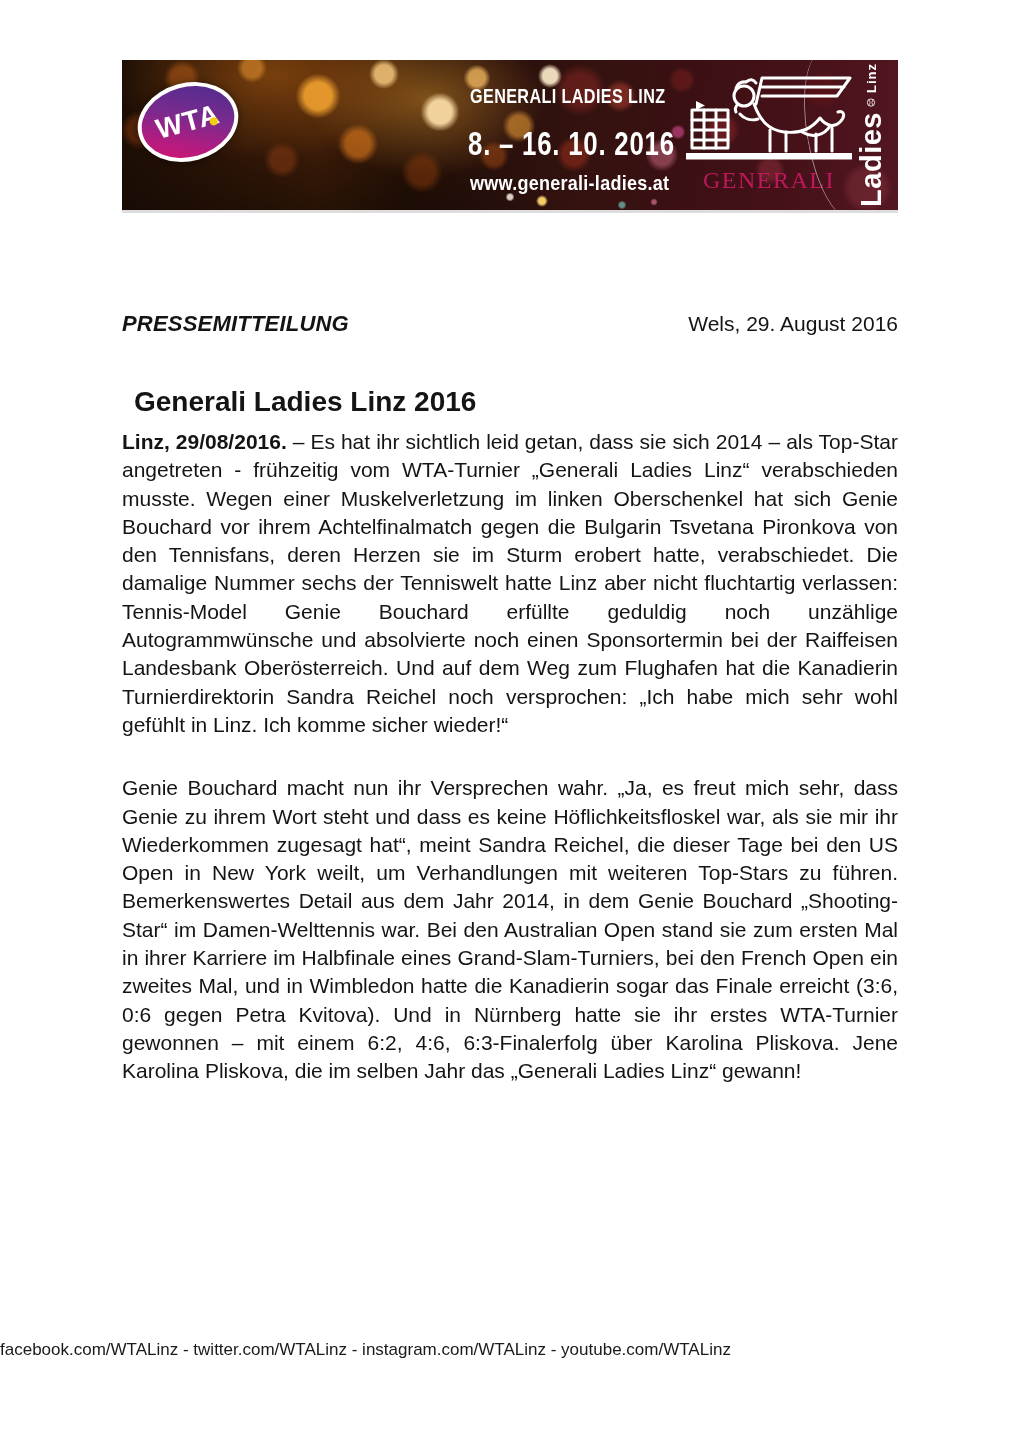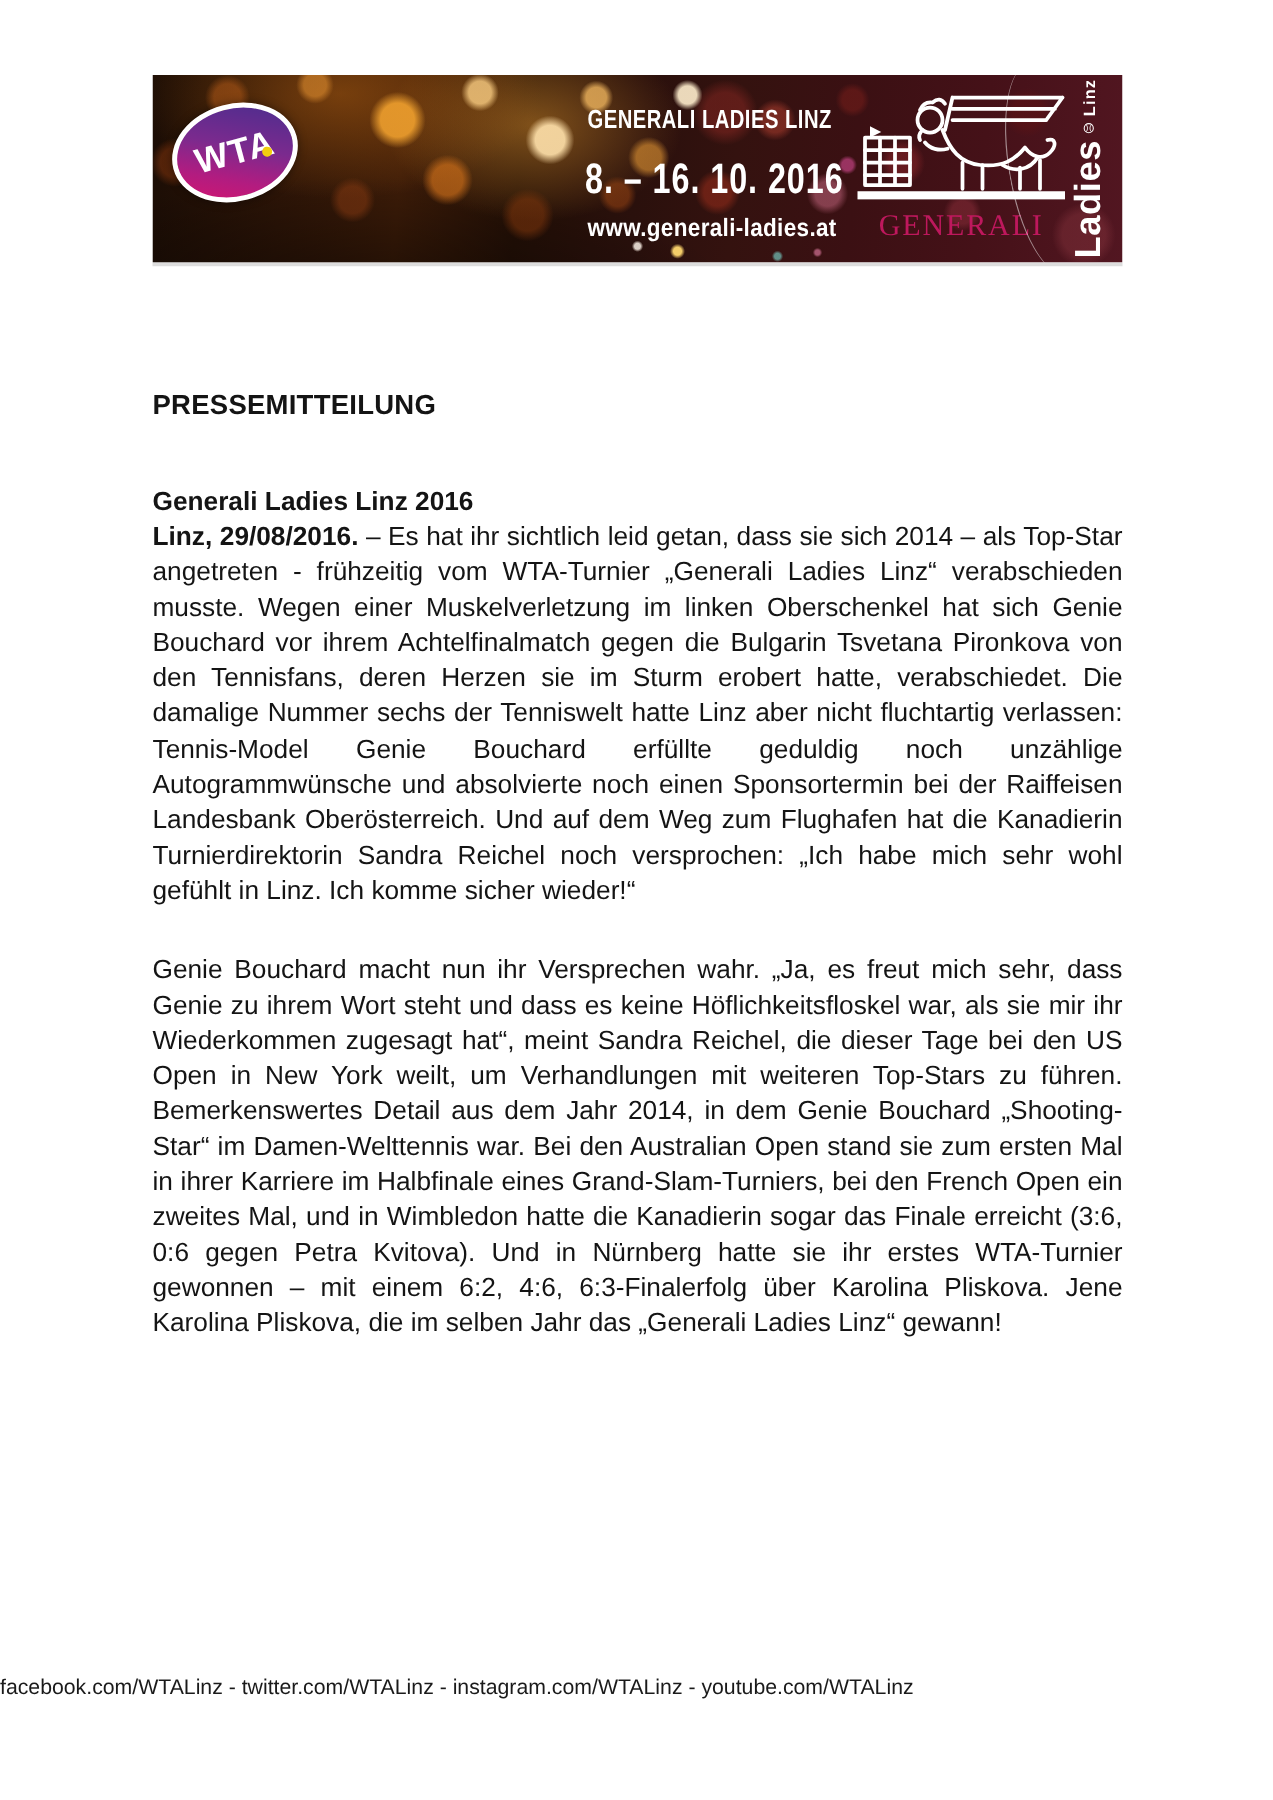--- a/index.html
+++ b/index.html
@@ -83,23 +83,23 @@
   .ladies-vert{font-size:29px;letter-spacing:.5px;}
   .arc{
     position:absolute;right:30px;top:-10px;width:60px;height:170px;
     border-left:1.5px solid rgba(255,255,255,.5);border-radius:50%;
     transform:rotate(-10deg);
   }
 
   
   .content{position:absolute;left:122px;top:310px;width:776px;}
   .kicker-row{display:flex;justify-content:space-between;align-items:baseline;font-size:22px;line-height:28px;}
-  .kicker{font-weight:bold;letter-spacing:.2px;}
+  .kicker{font-weight:bold;letter-spacing:.2px;font-style:italic;}
   .dateline{font-weight:normal;font-size:21px;}
-  .headline{font-size:21px;font-weight:bold;line-height:28px;margin:0;}
+  .headline{font-size:28px;font-weight:bold;line-height:28px;margin:12px;}
   .headline-1{margin-top:50px;}
   .headline-2{margin-top:21px;}
   .para{font-size:21px;line-height:28.3px;text-align:justify;margin:0;}
   .para-1{}
   .para-2{margin-top:35px;}
   .para .lead{font-weight:bold;}
 
   .footer{
     position:absolute;left:0;top:1340px;width:100%;
     text-align:left;font-size:17px;color:#1a1a1a;
@@ -153,20 +153,21 @@
         <circle cx="8" cy="8" r="6.4" stroke="#ffffff" stroke-width="1.5" fill="none"></circle>
         <path d="M4 2.8 C7 5.6 7 10.4 4 13.2 M12 2.8 C9 5.6 9 10.4 12 13.2" stroke="#ffffff" stroke-width="1.3" fill="none"></path>
       </svg>
       <span class="vert ladies-vert">Ladies</span>
     </div>
   </div>
 
   <div class="content">
     <div class="kicker-row">
       <span class="kicker">PRESSEMITTEILUNG</span>
+      <span class="dateline">Wels, 29. August 2016</span>
     </div>
 
     <p class="headline headline-1">Generali Ladies Linz 2016</p>
 
     <p class="para para-1"><span class="lead">Linz, 29/08/2016.</span><span> – Es hat ihr sichtlich leid getan, dass sie sich 2014 – als Top-Star angetreten - frühzeitig vom WTA-Turnier „Generali Ladies Linz“ verabschieden musste. Wegen einer Muskelverletzung im linken Oberschenkel hat sich Genie Bouchard vor ihrem Achtelfinalmatch gegen die Bulgarin Tsvetana Pironkova von den Tennisfans, deren Herzen sie im Sturm erobert hatte, verabschiedet. Die damalige Nummer sechs der Tenniswelt hatte Linz aber nicht fluchtartig verlassen: Tennis-Model Genie Bouchard erfüllte geduldig noch unzählige Autogrammwünsche und absolvierte noch einen Sponsortermin bei der Raiffeisen Landesbank Oberösterreich. Und auf dem Weg zum Flughafen hat die Kanadierin Turnierdirektorin Sandra Reichel noch versprochen: „Ich habe mich sehr wohl gefühlt in Linz. Ich komme sicher wieder!“</span></p>
 
     <p class="para para-2"><span>Genie Bouchard macht nun ihr Versprechen wahr. „Ja, es freut mich sehr, dass Genie zu ihrem Wort steht und dass es keine Höflichkeitsfloskel war, als sie mir ihr Wiederkommen zugesagt hat“, meint Sandra Reichel, die dieser Tage bei den US Open in New York weilt, um Verhandlungen mit weiteren Top-Stars zu führen. Bemerkenswertes Detail aus dem Jahr 2014, in dem Genie Bouchard „Shooting-Star“ im Damen-Welttennis war. Bei den Australian Open stand sie zum ersten Mal in ihrer Karriere im Halbfinale eines Grand-Slam-Turniers, bei den French Open ein zweites Mal, und in Wimbledon hatte die Kanadierin sogar das Finale erreicht (3:6, 0:6 gegen Petra Kvitova). Und in Nürnberg hatte sie ihr erstes WTA-Turnier gewonnen – mit einem 6:2, 4:6, 6:3-Finalerfolg über Karolina Pliskova. Jene Karolina Pliskova, die im selben Jahr das „Generali Ladies Linz“ gewann!</span></p>
   </div>
 
   <div class="footer">facebook.com/WTALinz - twitter.com/WTALinz - instagram.com/WTALinz - youtube.com/WTALinz</div>

